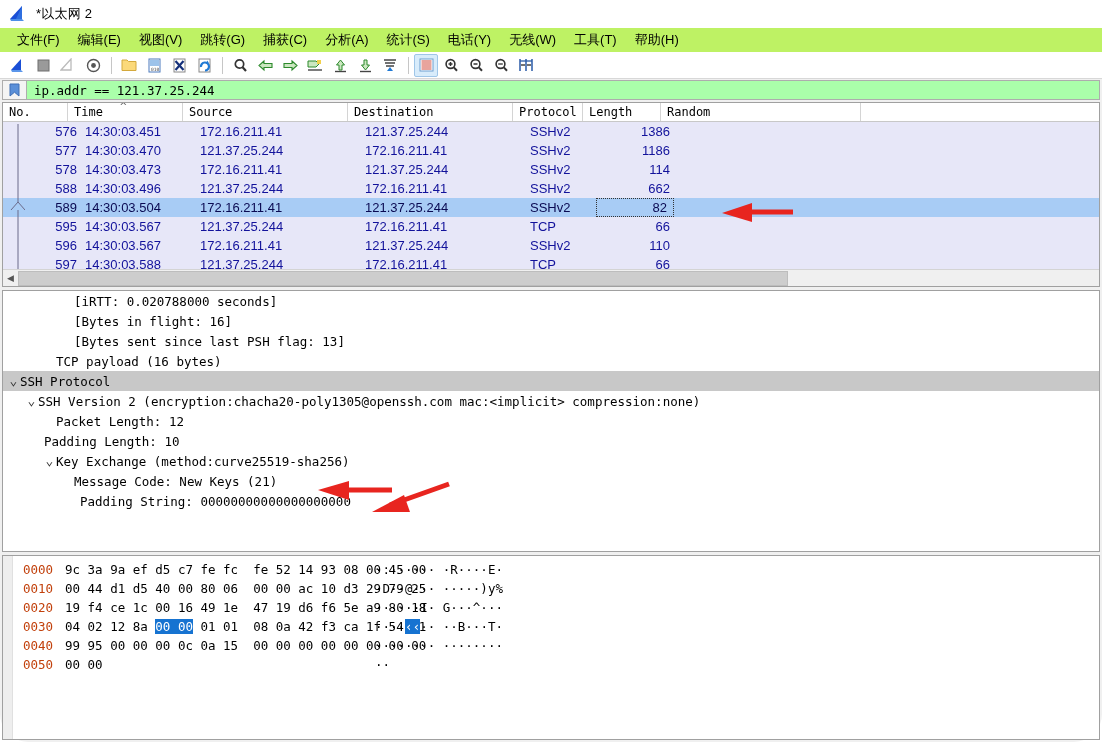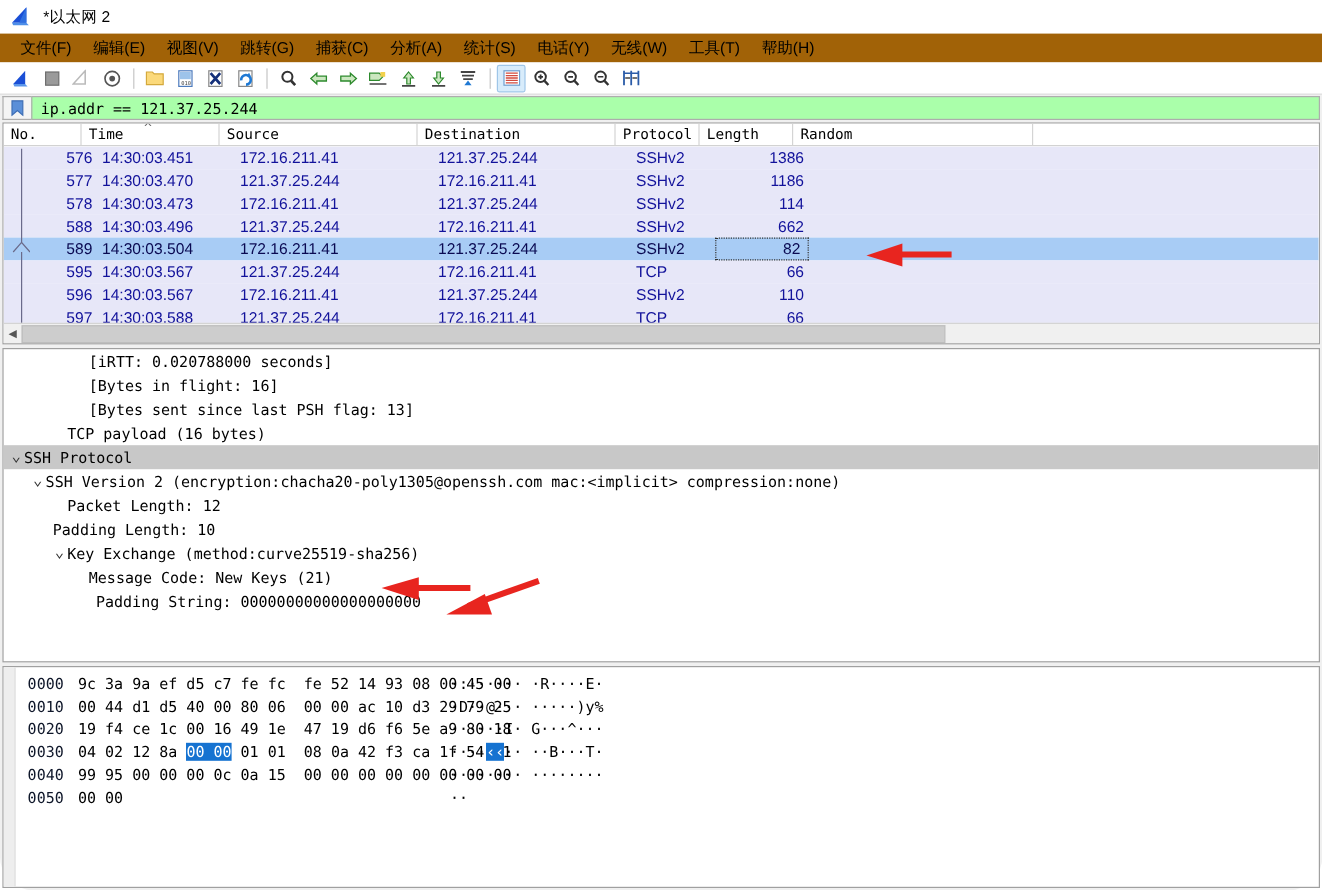--- a/index.html
+++ b/index.html
@@ -27,21 +27,21 @@
   }
   .shark-logo { width: 20px; height: 20px; flex: 0 0 20px; margin-right: 8px; }
   .title-text {
     font-size: 13px; color: #000; letter-spacing: .2px;
     font-family: "Liberation Sans", sans-serif;
   }
 
   
   .menubar {
     height: 24px; flex: 0 0 24px;
-    background: #a16207;
+    background: #bef264;
     display: flex; align-items: center;
     padding-left: 8px;
   }
   .menu-item {
     font-size: 13px; color: #000;
     padding: 2px 9px 3px 9px;
     cursor: default; white-space: nowrap;
   }
 
   
@@ -181,21 +181,21 @@
     position: relative;
   }
   .bytes-gutter { width: 10px; flex: 0 0 10px; background: #eeeeee; border-right:1px solid #e0e0e0;}
   .bytes-body {
     flex: 1 1 auto;
     font-family: "DejaVu Sans Mono", monospace;
     font-size: 12.5px;
     padding-top: 4px;
   }
   .hex-line { height: 19px; display: flex; align-items: center; white-space: pre; }
-  .hx-off { color: #0f172a; width: 52px; flex: 0 0 52px; padding-left: 10px; }
+  .hx-off { color: #c2410c; width: 52px; flex: 0 0 52px; padding-left: 10px; }
   .hx-bytes { color: #000; width: 300px; flex: 0 0 300px; white-space: pre; }
   .hx-ascii { color: #000; white-space: pre; padding-left: 10px; }
   .hx-sel { background: #1673d1; color: #ffffff; }
 
   
   .arrow-layer {
     position: absolute; left: 0; top: 0;
     width: 1102px; height: 742px;
     pointer-events: none; z-index: 50;
   }

